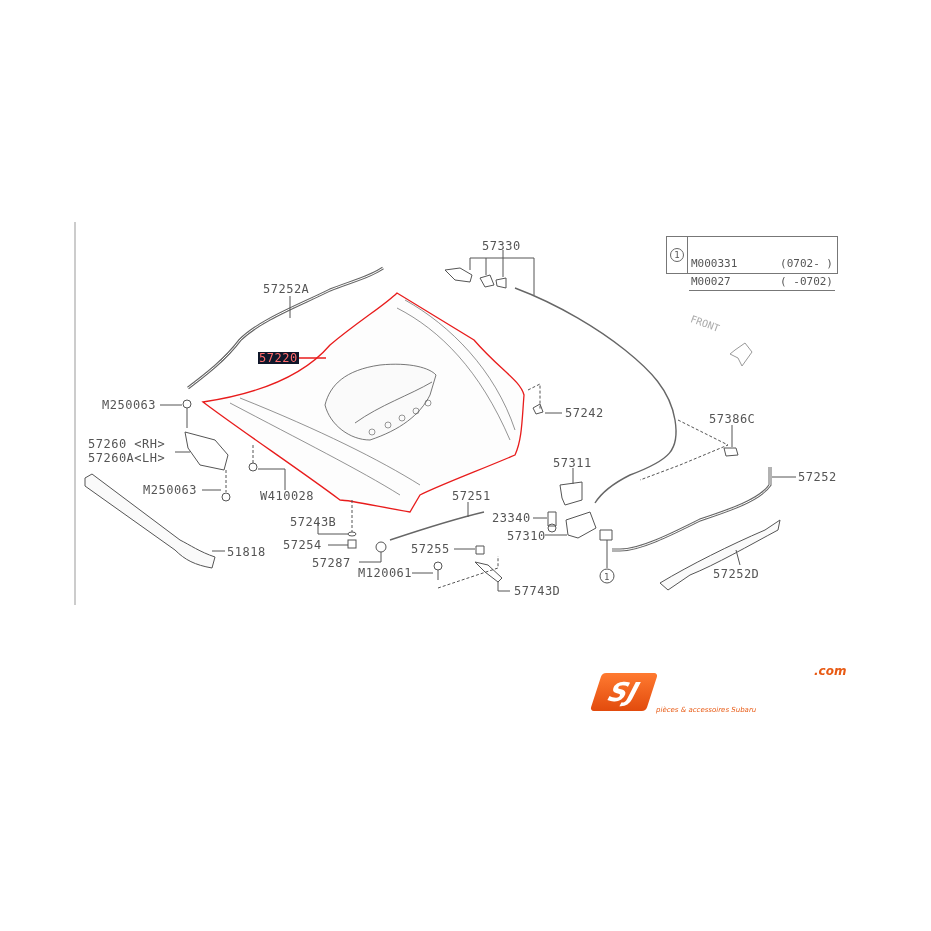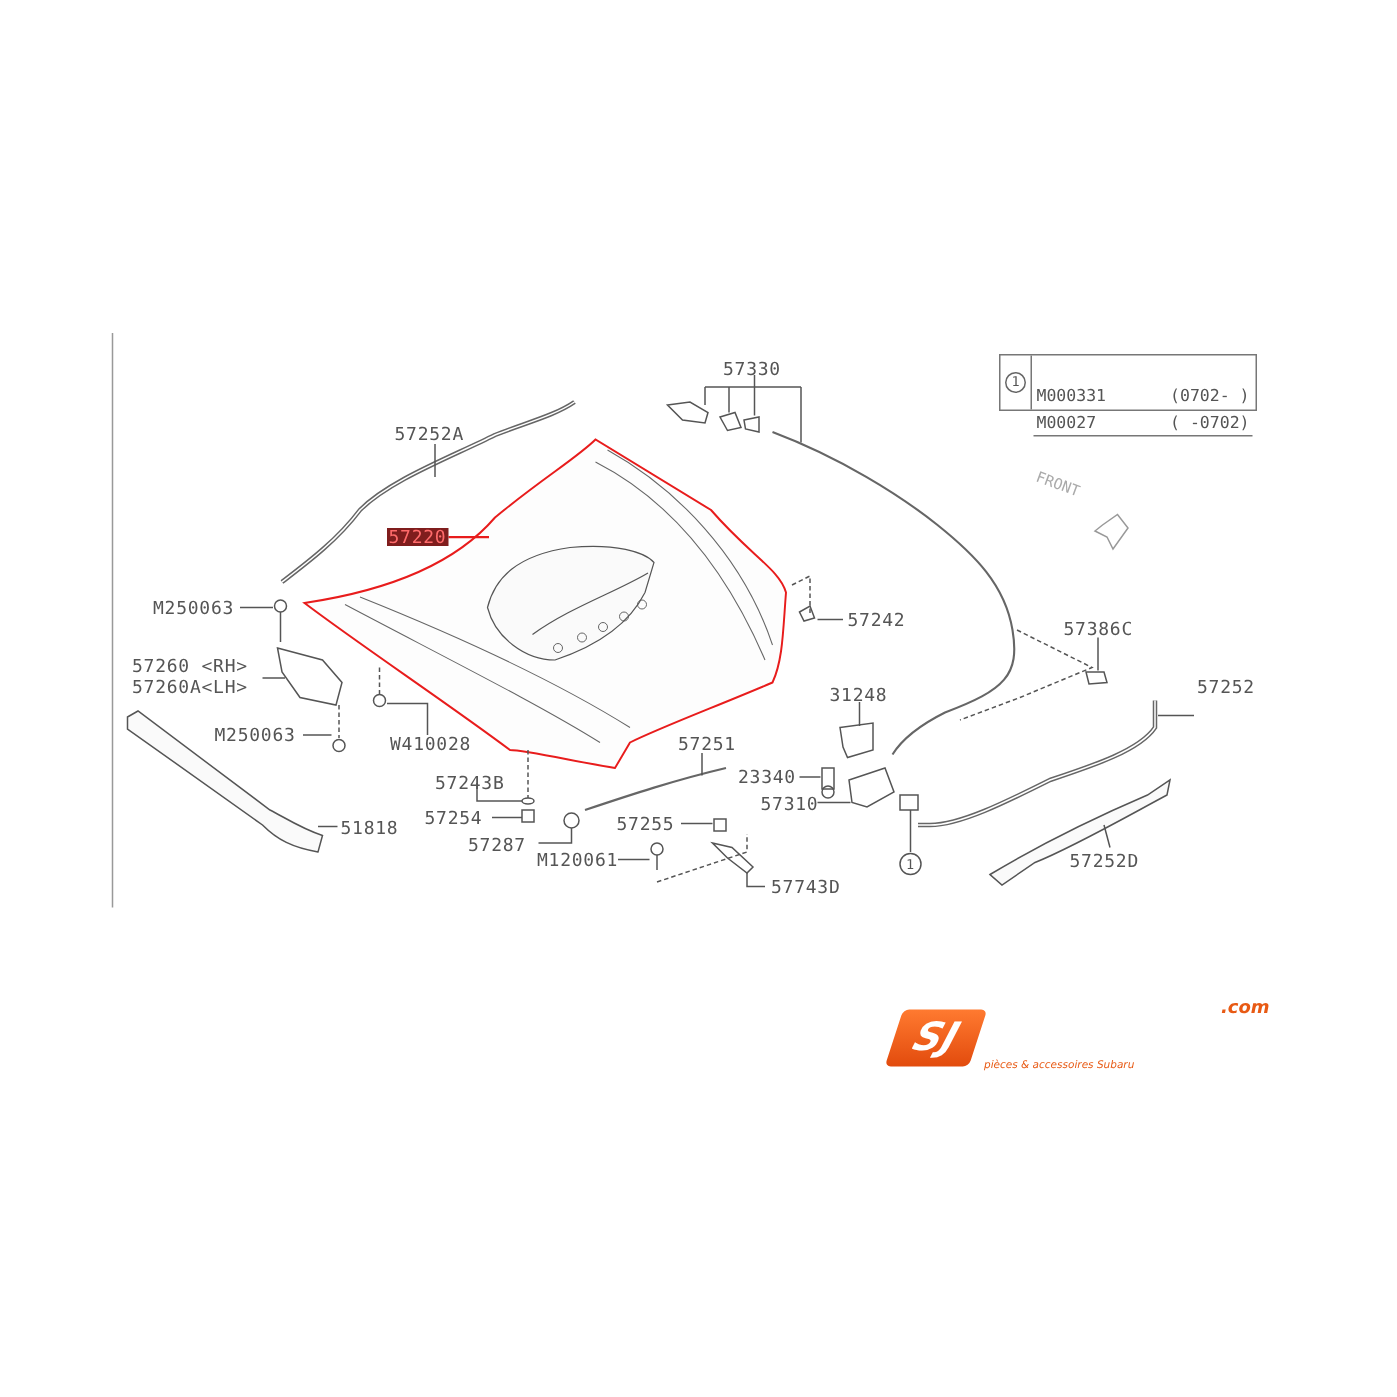--- a/index.html
+++ b/index.html
@@ -1,19 +1,19 @@
 <!DOCTYPE html>
 <html><head>
   <meta charset="utf-8">
   <style>
     html, body { margin:0; padding:0; background:#ffffff; }
     body { width:931px; height:931px; position:relative; overflow:hidden; font-family:"DejaVu Sans", sans-serif; }
     #diagram { position:absolute; left:0; top:0; width:798px; height:931px; }
     .lbl { position:absolute; font-family:"DejaVu Sans Mono", monospace; font-size:12px; color:#555; letter-spacing:0.5px; white-space:nowrap; line-height:12px; }
-    .lbl-hl { background:#7f1d1d; color:#ff6b6b; padding:0 1px; }
+    .lbl-hl { background:#0f172a; color:#ff6b6b; padding:0 1px; }
     .ref-table { position:absolute; left:666px; top:236px; width:170px; height:36px; border:1px solid #777; font-family:"DejaVu Sans Mono", monospace; font-size:11px; color:#555; }
     .ref-table .circ { position:absolute; left:0; top:0; width:20px; height:36px; border-right:1px solid #777; display:flex; align-items:center; justify-content:center; }
     .ref-table .circ span { display:inline-block; width:12px; height:12px; border:1px solid #666; border-radius:50%; font-size:9px; line-height:12px; text-align:center; }
     .ref-table .row { position:absolute; left:22px; right:2px; height:17px; line-height:17px; }
     .ref-table .row1 { top:0; border-bottom:1px solid #777;margin-top:36px; }
     .ref-table .row2 { top:18px; }
     .ref-table .code { position:absolute; left:2px; }
     .ref-table .range { position:absolute; right:2px; }
     .front { position:absolute; left:690px; top:318px; font-family:"DejaVu Sans Mono", monospace; font-size:10px; color:#aaa; transform:rotate(20deg); }
     .logo { position:absolute; left:596px; top:668px; width:260px; height:50px; }
@@ -128,22 +128,22 @@
   </svg>
 
   <span class="lbl" style="left:482px;top:240px">57330</span>
   <span class="lbl" style="left:263px;top:283px">57252A</span>
   <span class="lbl lbl-hl" style="left:258px;top:352px">57220</span>
   <span class="lbl" style="left:102px;top:399px">M250063</span>
   <span class="lbl" style="left:565px;top:407px">57242</span>
   <span class="lbl" style="left:709px;top:413px">57386C</span>
   <span class="lbl" style="left:88px;top:438px">57260 &lt;RH&gt;</span>
   <span class="lbl" style="left:88px;top:452px">57260A&lt;LH&gt;</span>
-  <span class="lbl" style="left:553px;top:457px">31248</span>
-  <span class="lbl" style="left:798px;top:452px">57252</span>
+  <span class="lbl" style="left:553px;top:457px">57311</span>
+  <span class="lbl" style="left:798px;top:471px">57252</span>
   <span class="lbl" style="left:143px;top:484px">M250063</span>
   <span class="lbl" style="left:260px;top:490px">W410028</span>
   <span class="lbl" style="left:452px;top:490px">57251</span>
   <span class="lbl" style="left:492px;top:512px">23340</span>
   <span class="lbl" style="left:290px;top:516px">57243B</span>
   <span class="lbl" style="left:507px;top:530px">57310</span>
   <span class="lbl" style="left:283px;top:539px">57254</span>
   <span class="lbl" style="left:227px;top:546px">51818</span>
   <span class="lbl" style="left:411px;top:543px">57255</span>
   <span class="lbl" style="left:312px;top:557px">57287</span>

